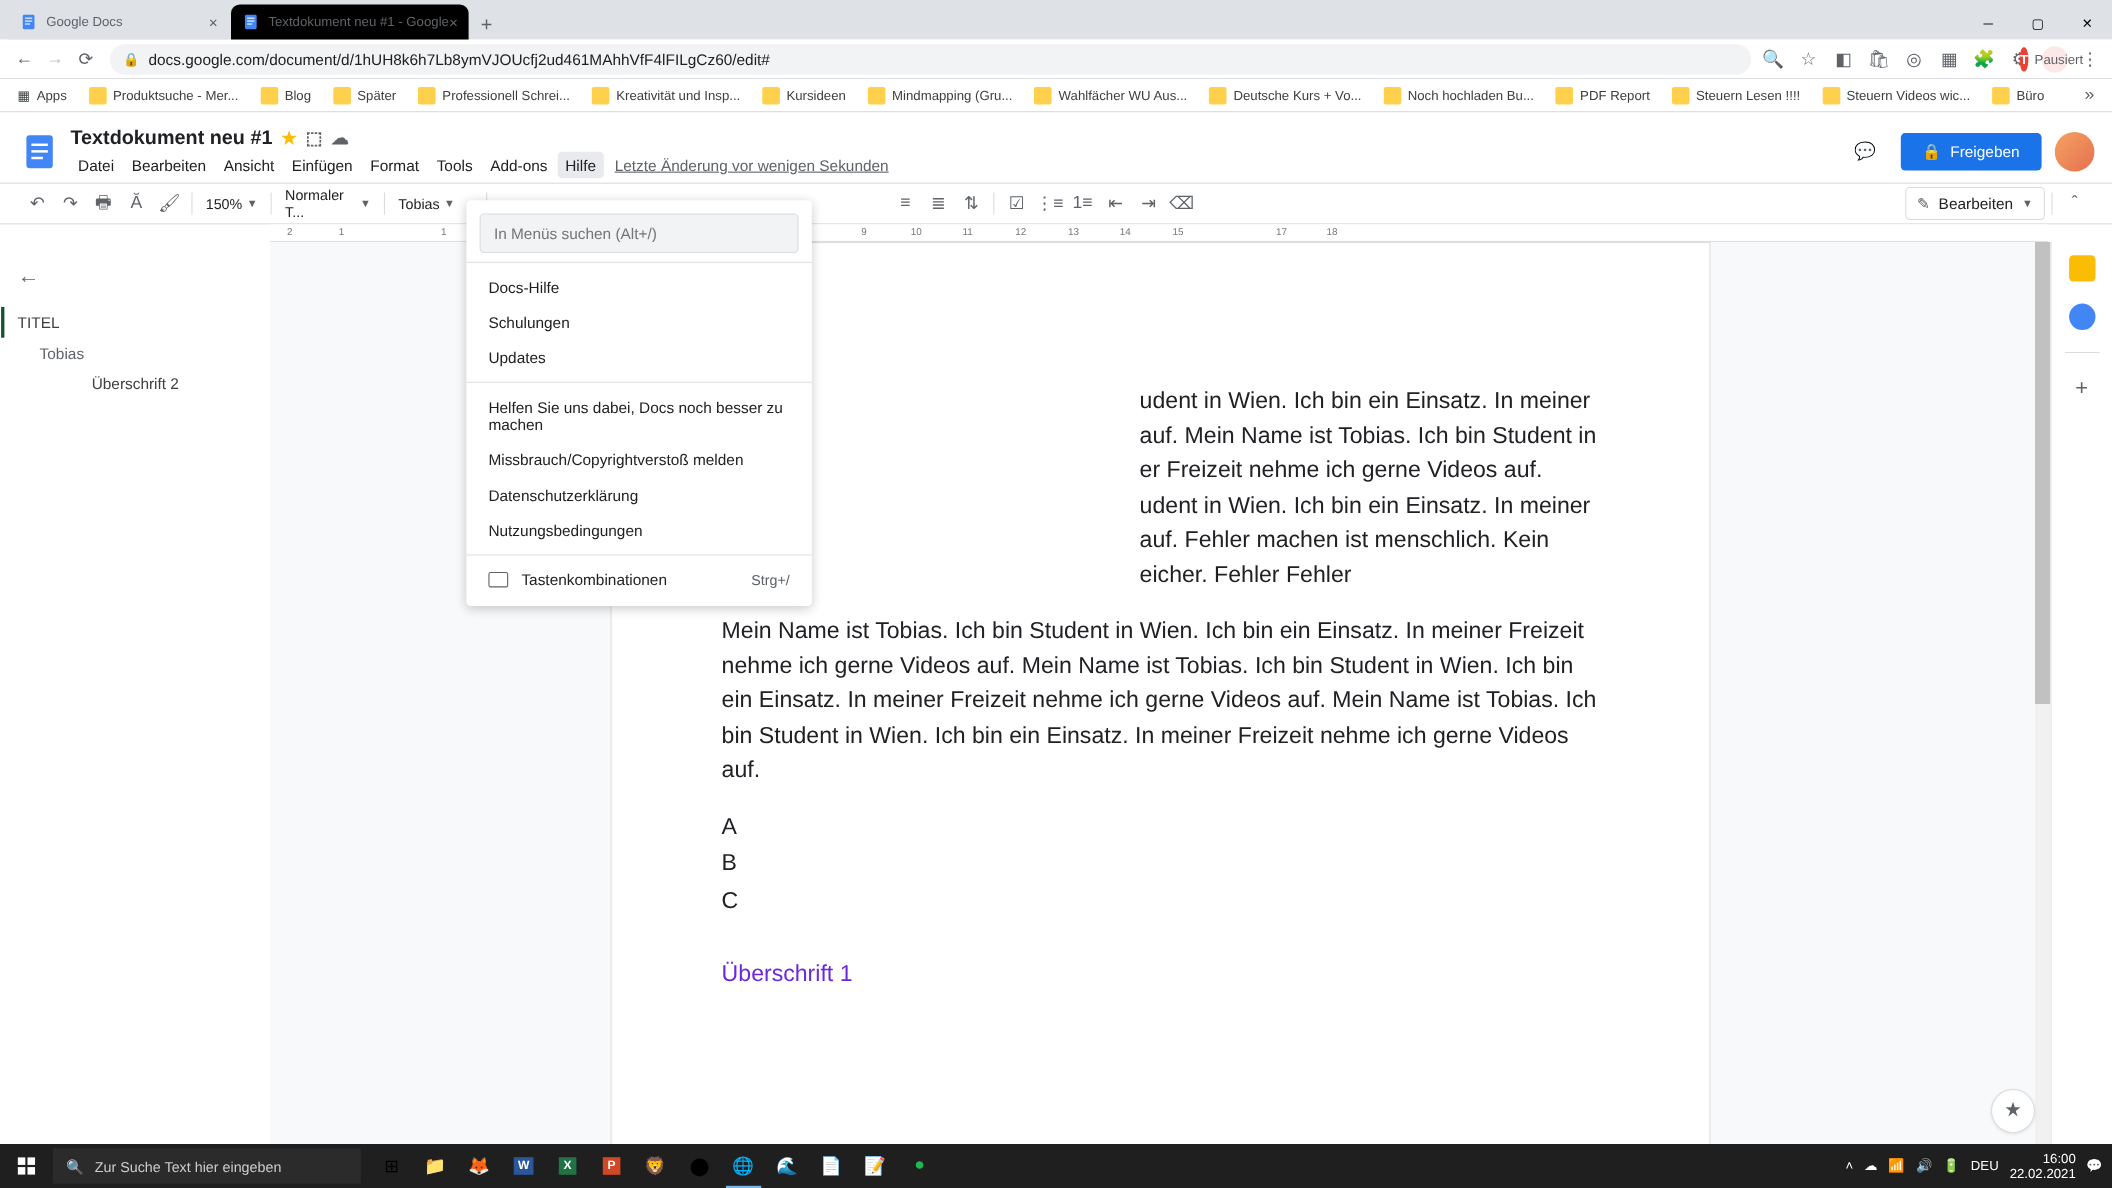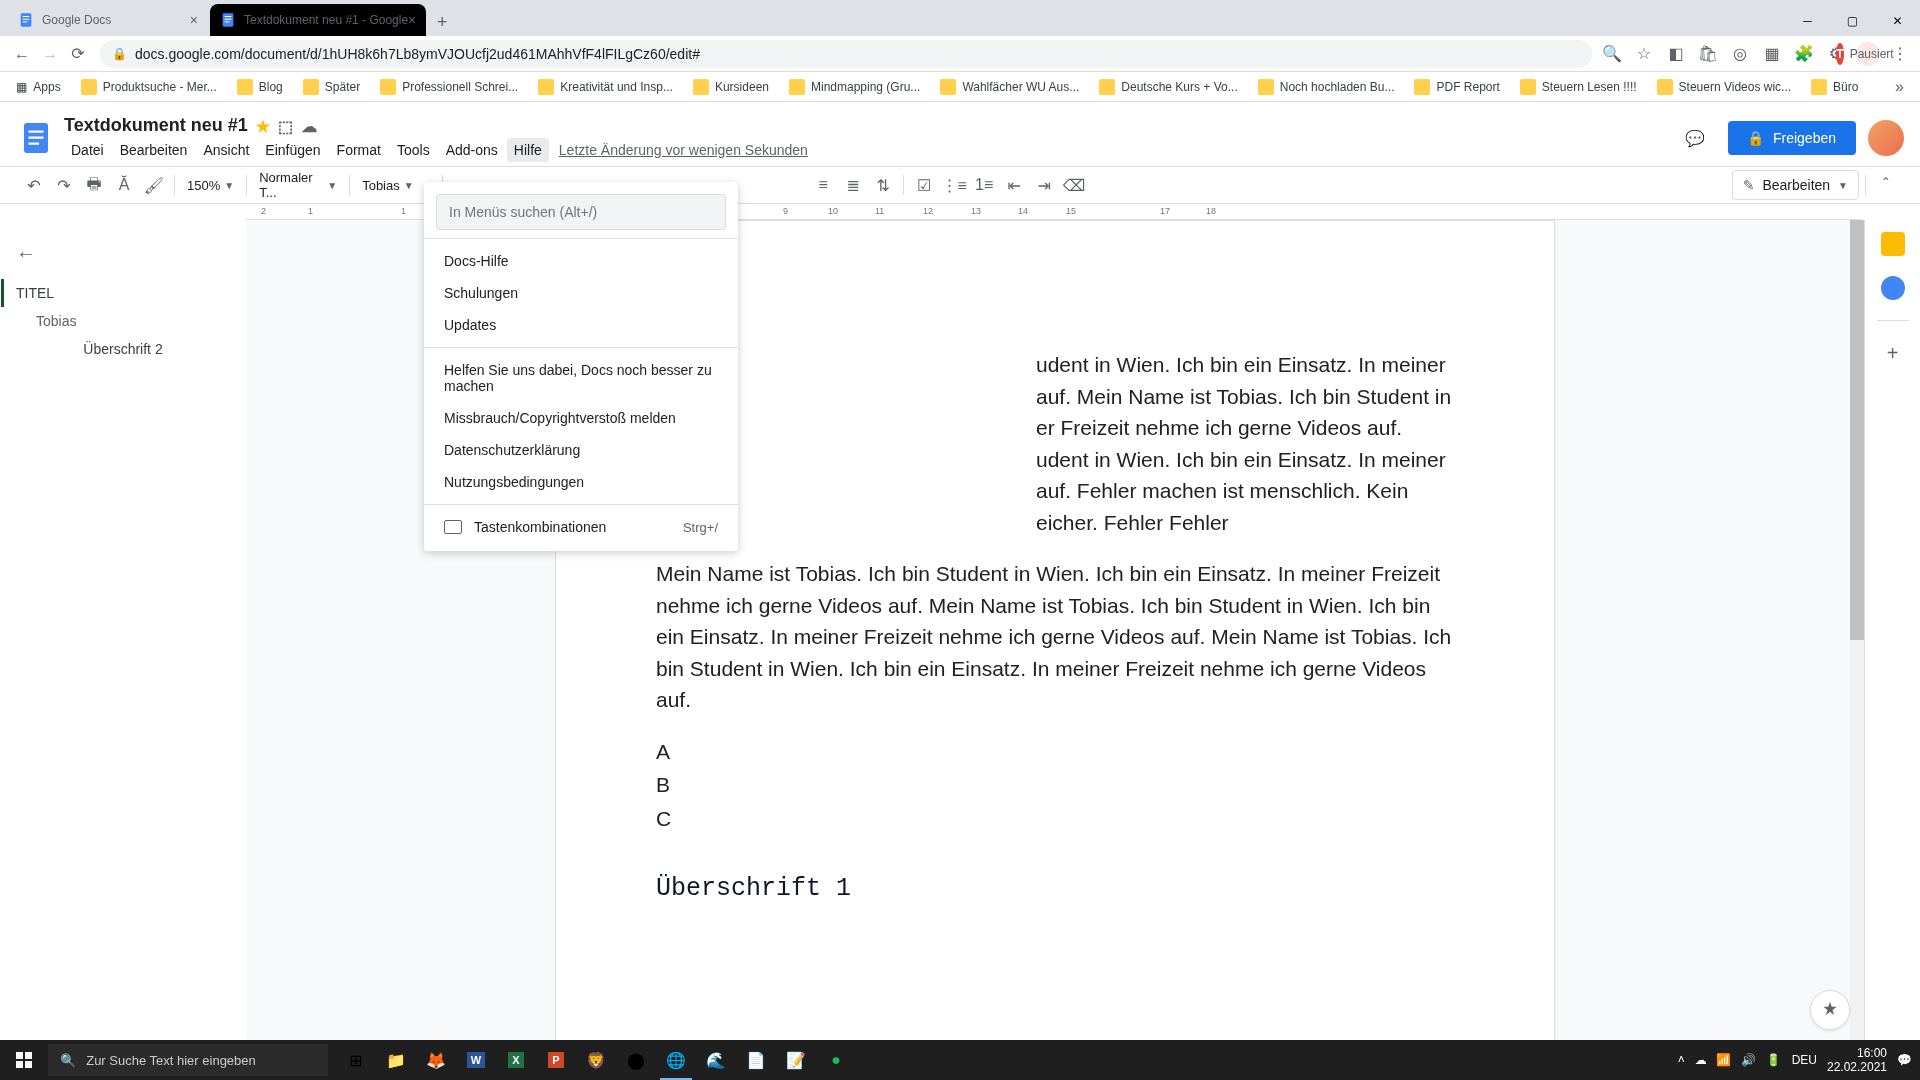--- a/index.html
+++ b/index.html
@@ -69,21 +69,21 @@
 .outline-back { color: #5f6368; font-size: 20px; margin-bottom: 16px; }
 .outline-item { padding: 6px 0; font-size: 14px; color: #3c4043; }
 .outline-item.h1 { font-weight: 500; border-left: 3px solid #14532d; padding-left: 12px; margin-left: -15px; }
 .outline-item.h2 { padding-left: 20px; color: #5f6368; }
 .outline-item.hsec { font-weight: 400; text-align: center; }
 
 .page-area { flex: 1; background: #f8f9fa; position: relative; overflow: hidden; padding: 0 24px; }
 .page { width: 1000px; background: #fff; margin: 0 auto; border: 1px solid #dadce0; padding: 40px 100px; min-height: 900px; position: relative; }
 .page .title-text { font-size: 50px; font-weight: 400; color: #202124; margin-bottom: 24px; }
 .page .para { font-size: 21px; line-height: 1.5; color: #202124; margin-bottom: 20px; }
-.page .h1 { font-size: 25px; color: #0f172a; margin-top: 40px; margin-bottom: 12px; font-family: Liberation Mono, monospace; }
+.page .h1 { font-size: 21px; color: #6d28d9; margin-top: 40px; margin-bottom: 12px; }
 .page .h2 { font-size: 28px; color: #202124; margin-top: 20px; }
 
 
 .help-menu { position: absolute; left: 424px; top: 182px; width: 314px; background: #fff; border-radius: 4px; box-shadow: 0 2px 10px rgba(0,0,0,0.2); z-index: 100; padding: 8px 0; }
 .help-search { margin: 4px 12px 8px 12px; height: 36px; border: 1px solid #dadce0; border-radius: 4px; display: flex; align-items: center; padding: 0 12px; background: #f1f3f4; }
 .help-search input { border: none; background: none; outline: none; font-size: 14px; width: 100%; color: #8b5cf6; }
 .help-item { padding: 8px 20px; font-size: 14px; color: #202124; display: flex; align-items: center; gap: 12px; }
 .help-sep { height: 1px; background: #e0e0e0; margin: 6px 0; }
 .help-item .shortcut { margin-left: auto; color: #5f6368; font-size: 13px; }
 .help-item .kbd-icon { width: 18px; height: 14px; border: 1.5px solid #5f6368; border-radius: 2px; }

